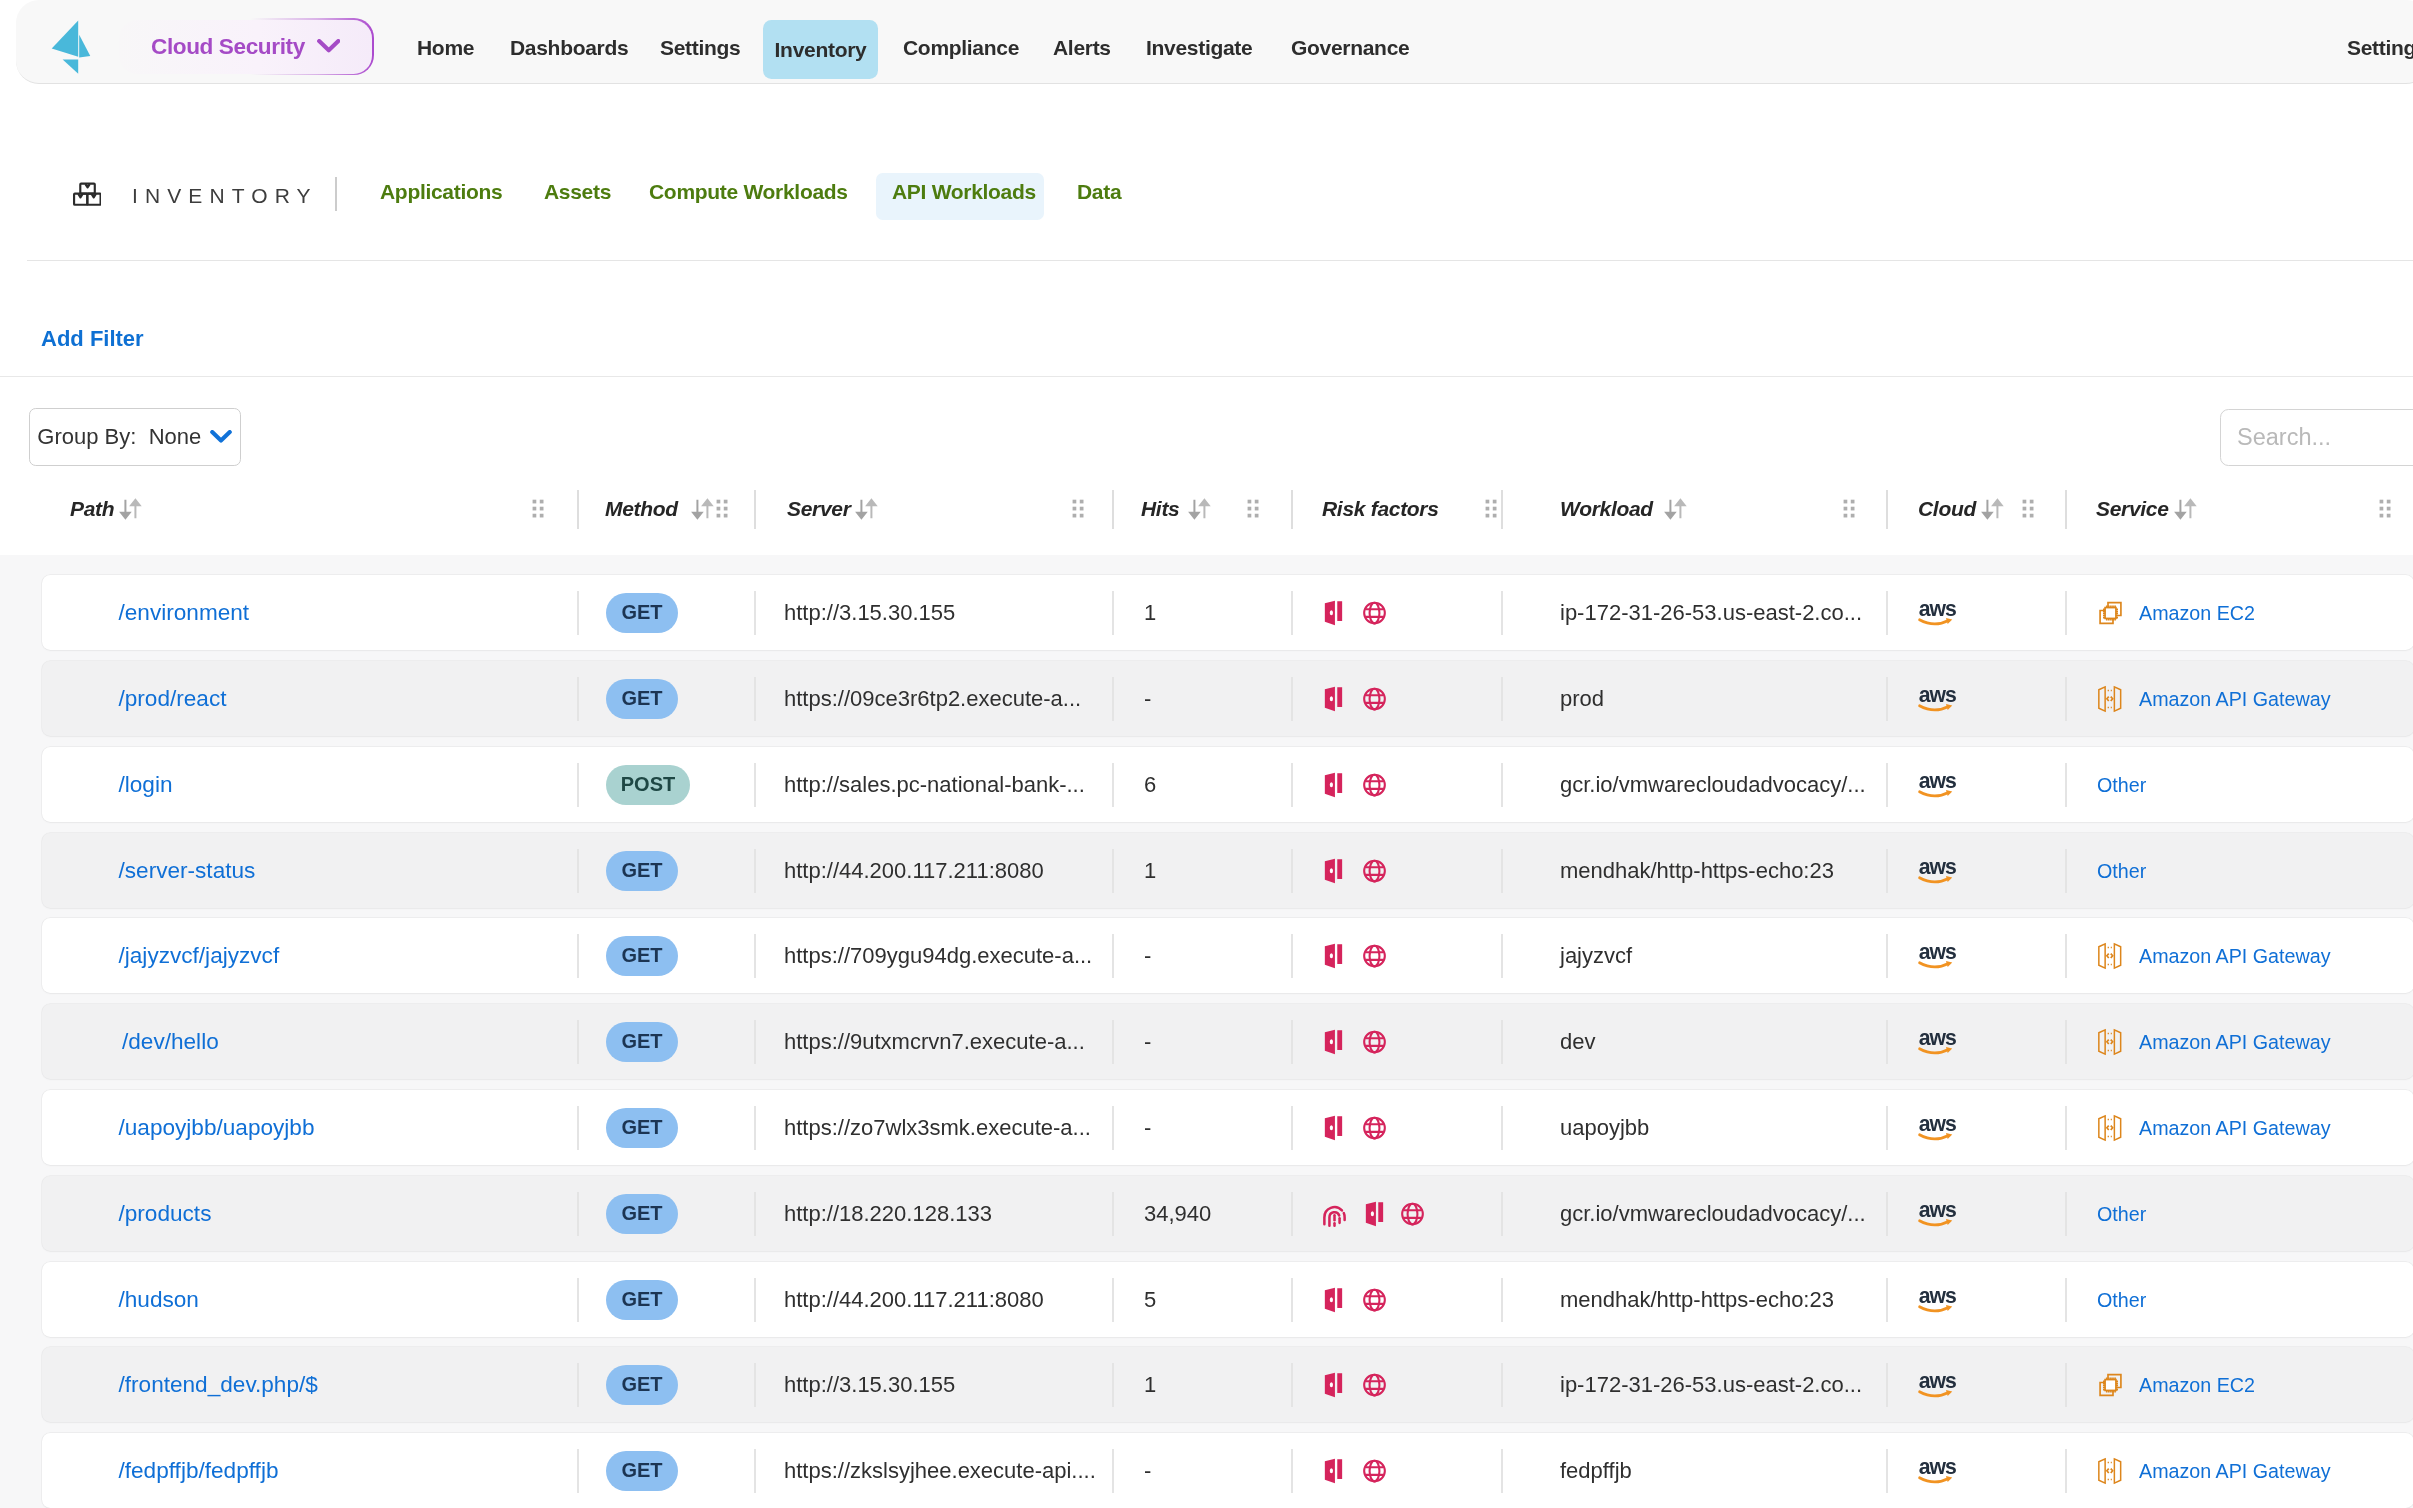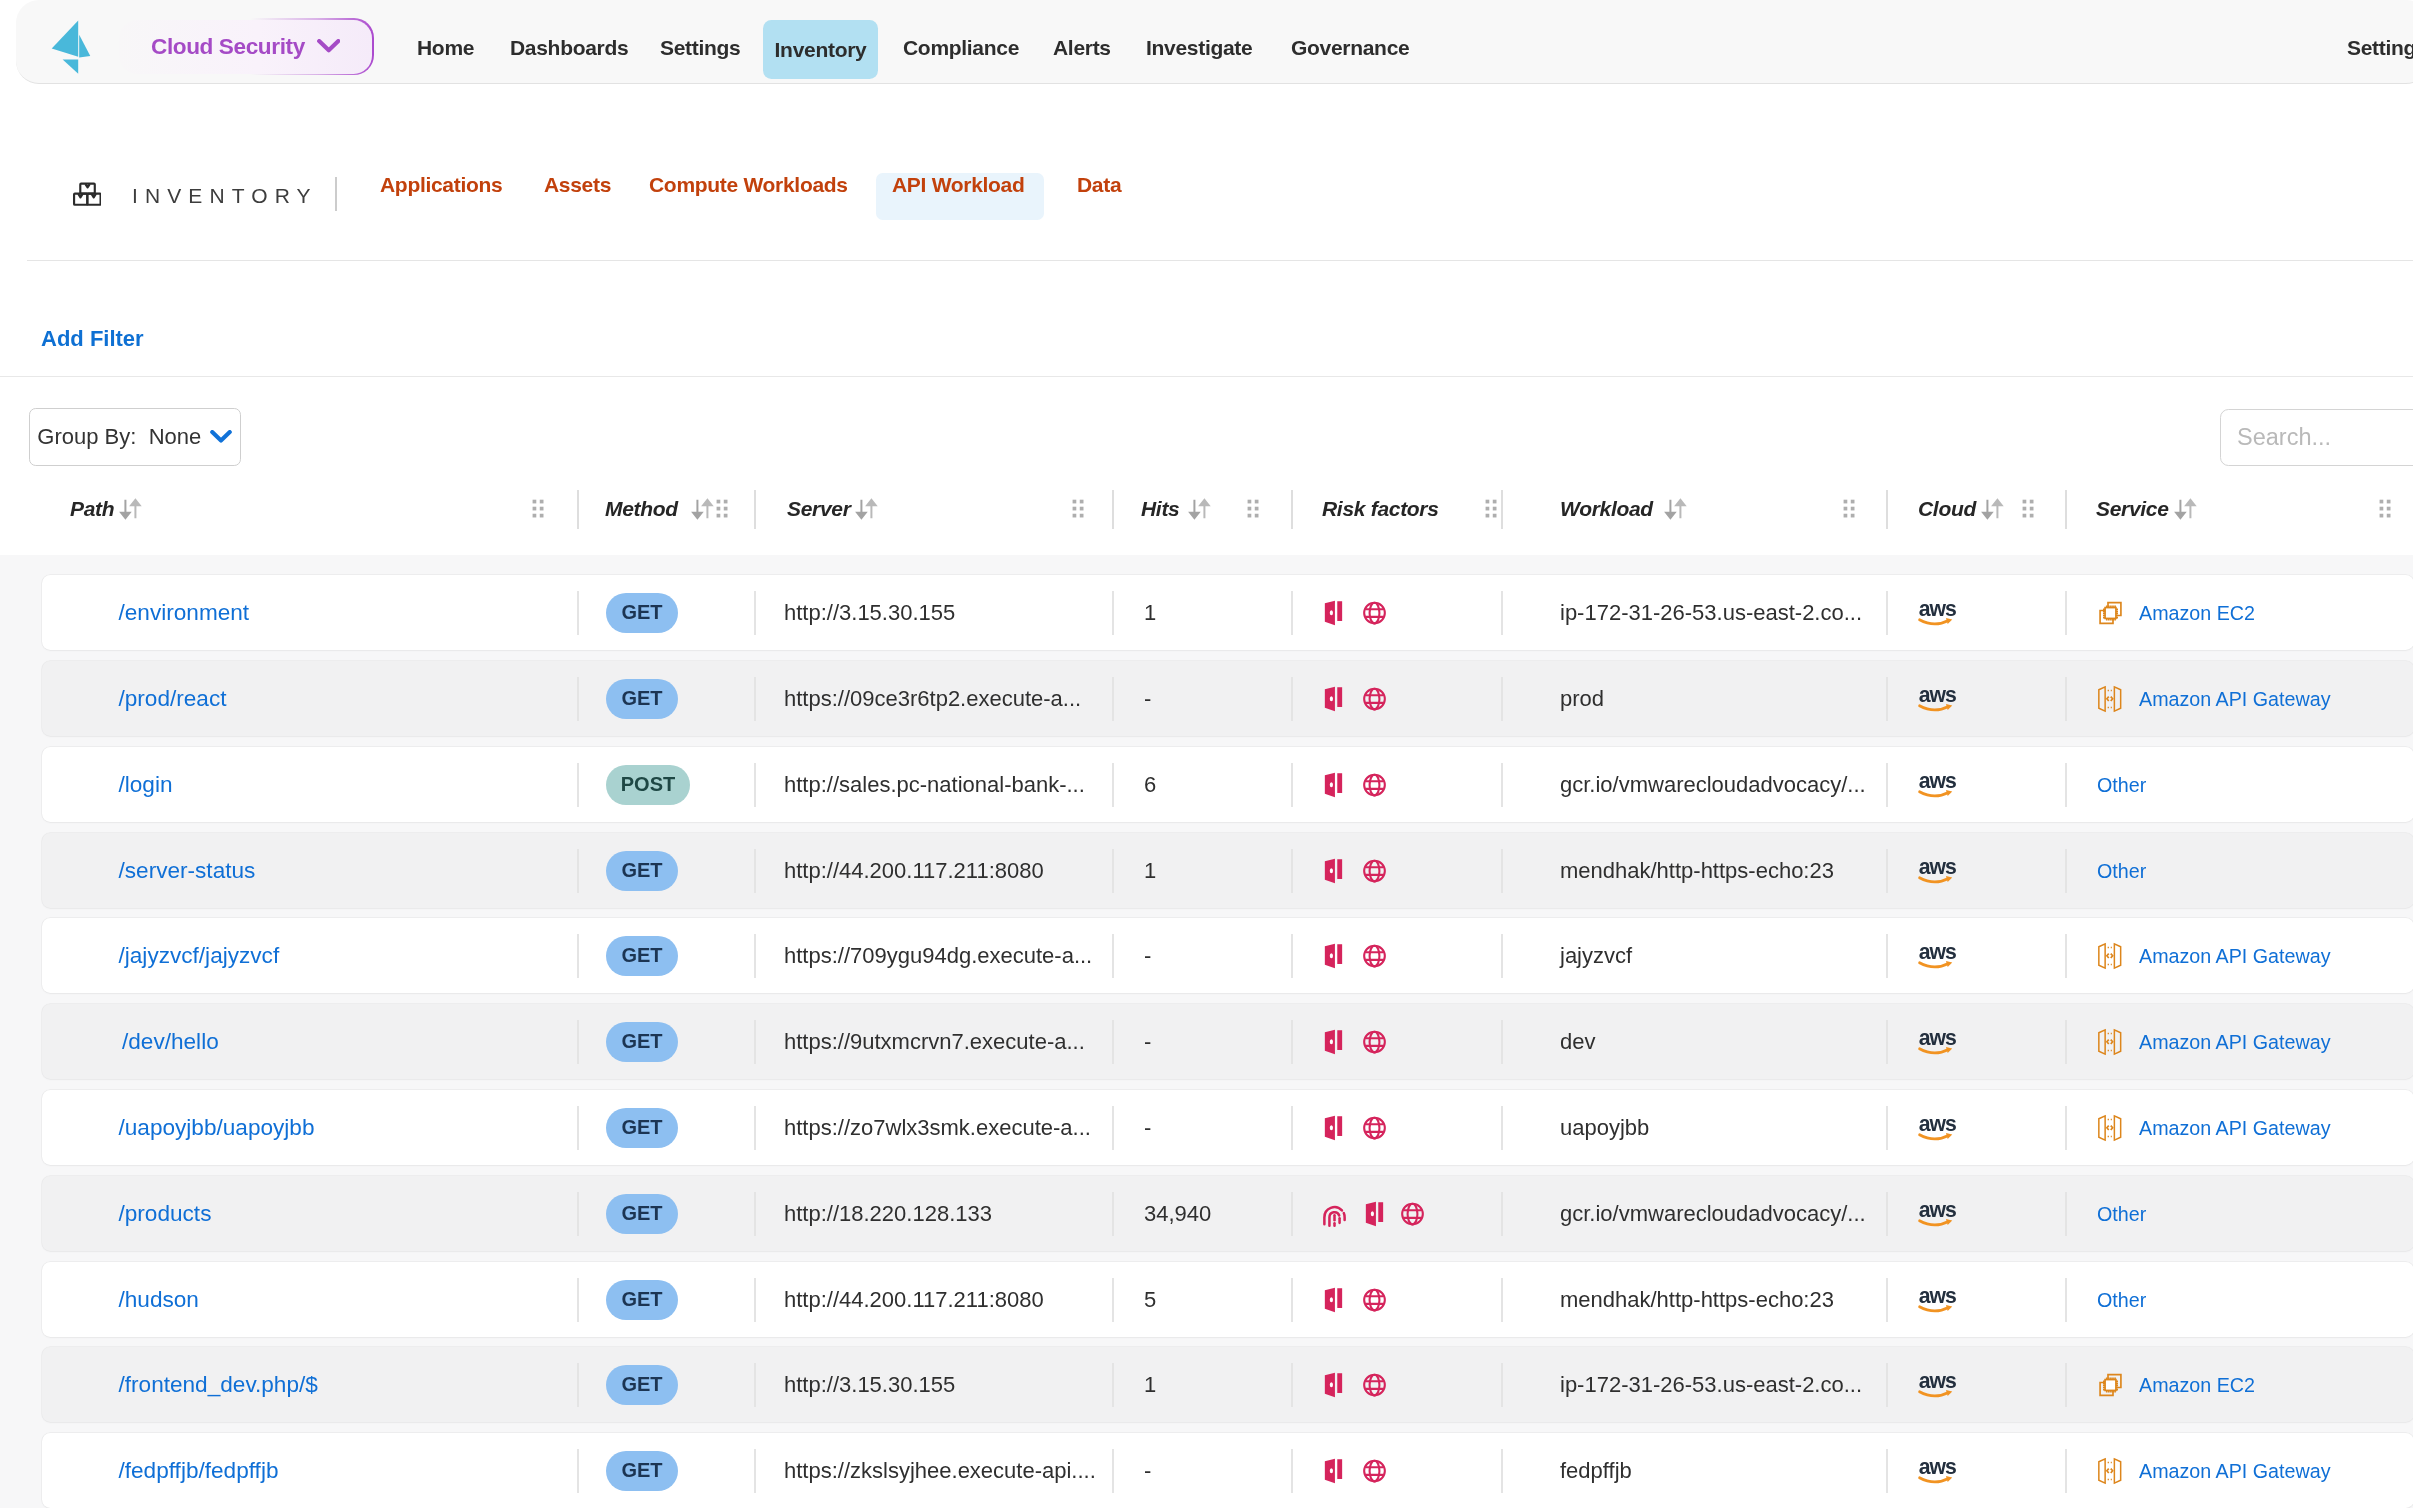--- a/index.html
+++ b/index.html
@@ -12,21 +12,21 @@
 .invpill span { position:absolute; left:50%; top:50%; transform:translate(-50%,-50%); font-size:21px; font-weight:bold; letter-spacing:-0.3px; color:#2d2d2d; white-space:nowrap; }
 .cspill { position:absolute; left:101px; top:18.4px; width:257px; height:57px; border-radius:20px; padding:1.7px;
   background:linear-gradient(90deg, rgba(171,73,206,0) 0%, rgba(171,73,206,0) 52%, rgba(171,73,206,0.4) 78%, #ab49ce 100%); }
 .cspill .inner { width:100%; height:100%; border-radius:18.4px; background:linear-gradient(90deg,#f8f7f8 0%,#f9f2fb 55%,#f5ebf9 100%);
   display:flex; align-items:center; justify-content:center; gap:11.7px; }
 .cspill .txt { font-size:22.6px; font-weight:bold; color:#a54bc6; letter-spacing:-0.4px; }
 
 .subhead { position:absolute; left:0; top:96px; width:2413px; height:164px; background:#fff; }
 .invlabel { position:absolute; left:132px; top:88px; font-size:21px; color:#3d3d3d; letter-spacing:7.1px; }
 .vbar { position:absolute; left:335px; top:81px; width:1.7px; height:34px; background:#ccc; }
-.tab { position:absolute; top:77px; font-size:21px; font-weight:bold; letter-spacing:-0.3px; color:#c2410c; white-space:nowrap; }
+.tab { position:absolute; top:84px; font-size:21px; font-weight:bold; letter-spacing:-0.3px; color:#4d7c0f; white-space:nowrap; }
 .tabpill { position:absolute; left:876px; top:77px; width:168px; height:47px; background:#e9f4fc; border-radius:6.7px; }
 .hr1 { position:absolute; left:27px; right:0; top:164px; height:0; border-top:1.3px solid #e5e5e5; }
 .addfilter { position:absolute; left:41px; top:326px; font-size:22px; font-weight:bold; color:#0e70d3; }
 .hr2 { position:absolute; left:0; top:376px; width:2413px; height:0; border-top:1.3px solid #e8e8e8; }
 .groupby { position:absolute; left:28.5px; top:408px; width:212px; height:58px; border:1.7px solid #cfcfcf; border-radius:6.7px;
   display:flex; align-items:center; justify-content:center; gap:8.4px; font-size:22px; color:#333; background:#fff; white-space:nowrap; }
 .search { position:absolute; left:2220px; top:409px; width:226px; height:57px; border:1.7px solid #d4d4d4; border-radius:8.4px;
   background:#fff; font-size:23.5px; color:#b9b9b9; line-height:54px; padding-left:16px; }
 
 .thead { position:absolute; left:0; top:483px; width:2027px; height:52px; background:#fff;font-style:italic; }
@@ -88,21 +88,21 @@
 <path d="M16.2 8.5 L18.8 12.5 L21.4 8.5"></path>
 <path d="M7.6 20.5 L10.2 24.5 L12.8 20.5"></path>
 <path d="M23.6 20.5 L26.2 24.5 L28.8 20.5"></path>
 </svg>
 <div class="invlabel">INVENTORY</div>
 <div class="vbar"></div>
 <div class="tabpill"></div>
 <div class="tab" style="left:380px">Applications</div>
 <div class="tab" style="left:544px">Assets</div>
 <div class="tab" style="left:649px">Compute Workloads</div>
-<div class="tab" style="left:892px">API Workload</div>
+<div class="tab" style="left:892px">API Workloads</div>
 <div class="tab" style="left:1077px">Data</div>
 <div class="hr1"></div>
 </div>
 <div class="addfilter">Add Filter</div>
 <div class="hr2"></div>
 <div class="groupby">
     <span>Group By:&nbsp; None</span>
     <svg width="22" height="14.2" viewBox="0 0 26 17">
       <path d="M2.5 2.5 L13 12.5 L23.5 2.5" fill="none" stroke="#1172d8" stroke-width="5" stroke-linecap="round" stroke-linejoin="round"></path>
     </svg>

